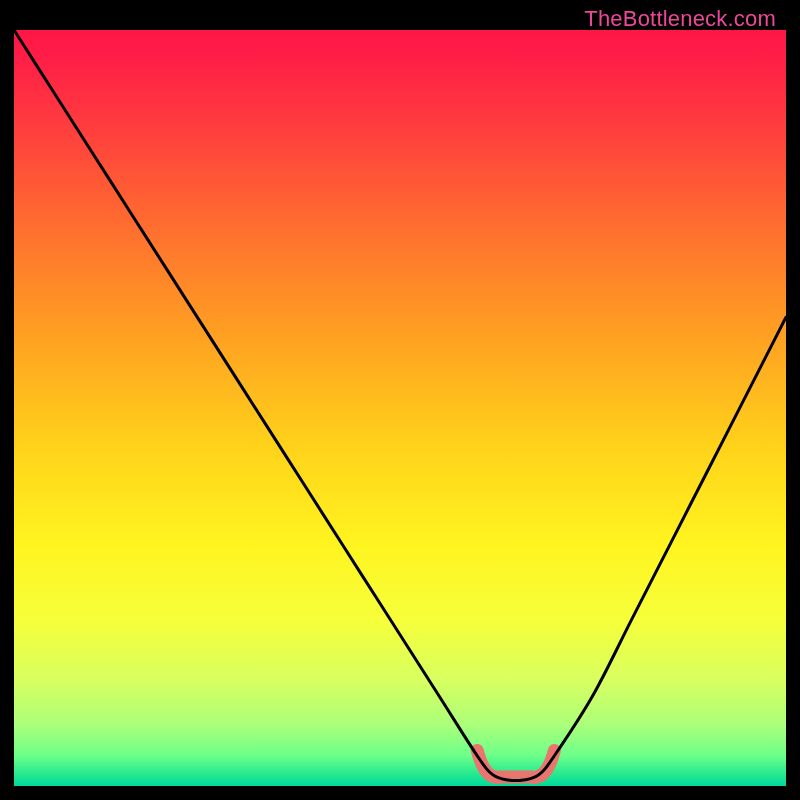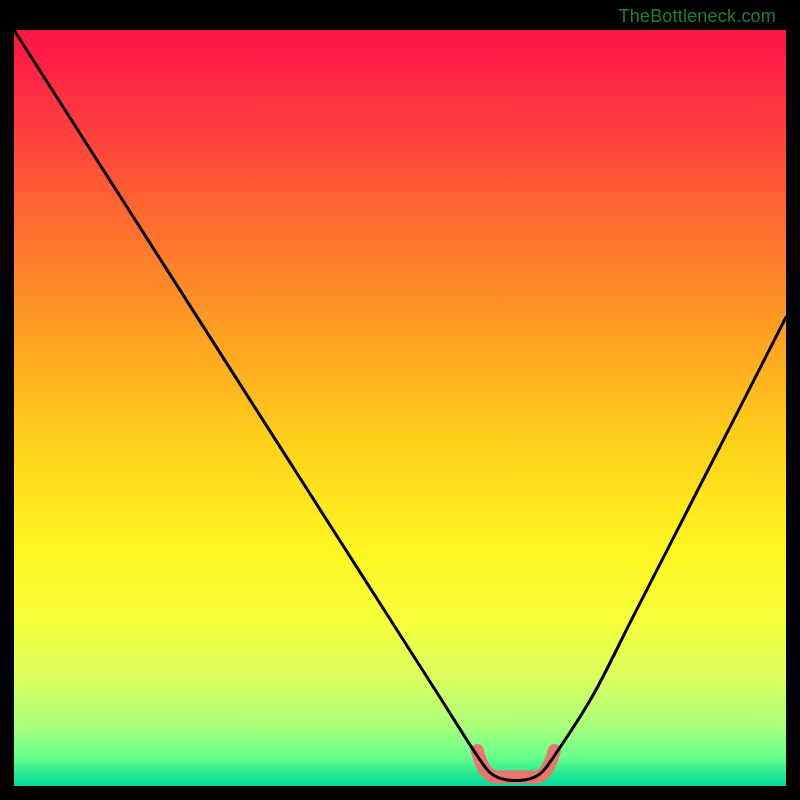--- a/index.html
+++ b/index.html
@@ -16,22 +16,22 @@
     left: 14px;
     top: 0;
     width: 772px;
     height: 786px;
     background: #000;
   }
   .watermark {
     position: absolute;
     top: 6px;
     right: 10px;
-    color: #15803d;
-    font-size: 18px;
+    color: #ec4899;
+    font-size: 22px;
     letter-spacing: 0.2px;
     z-index: 3;
     user-select: none;
   }
   svg.chart {
     position: absolute;
     left: 0;
     top: 0;
     width: 772px;
     height: 786px;

